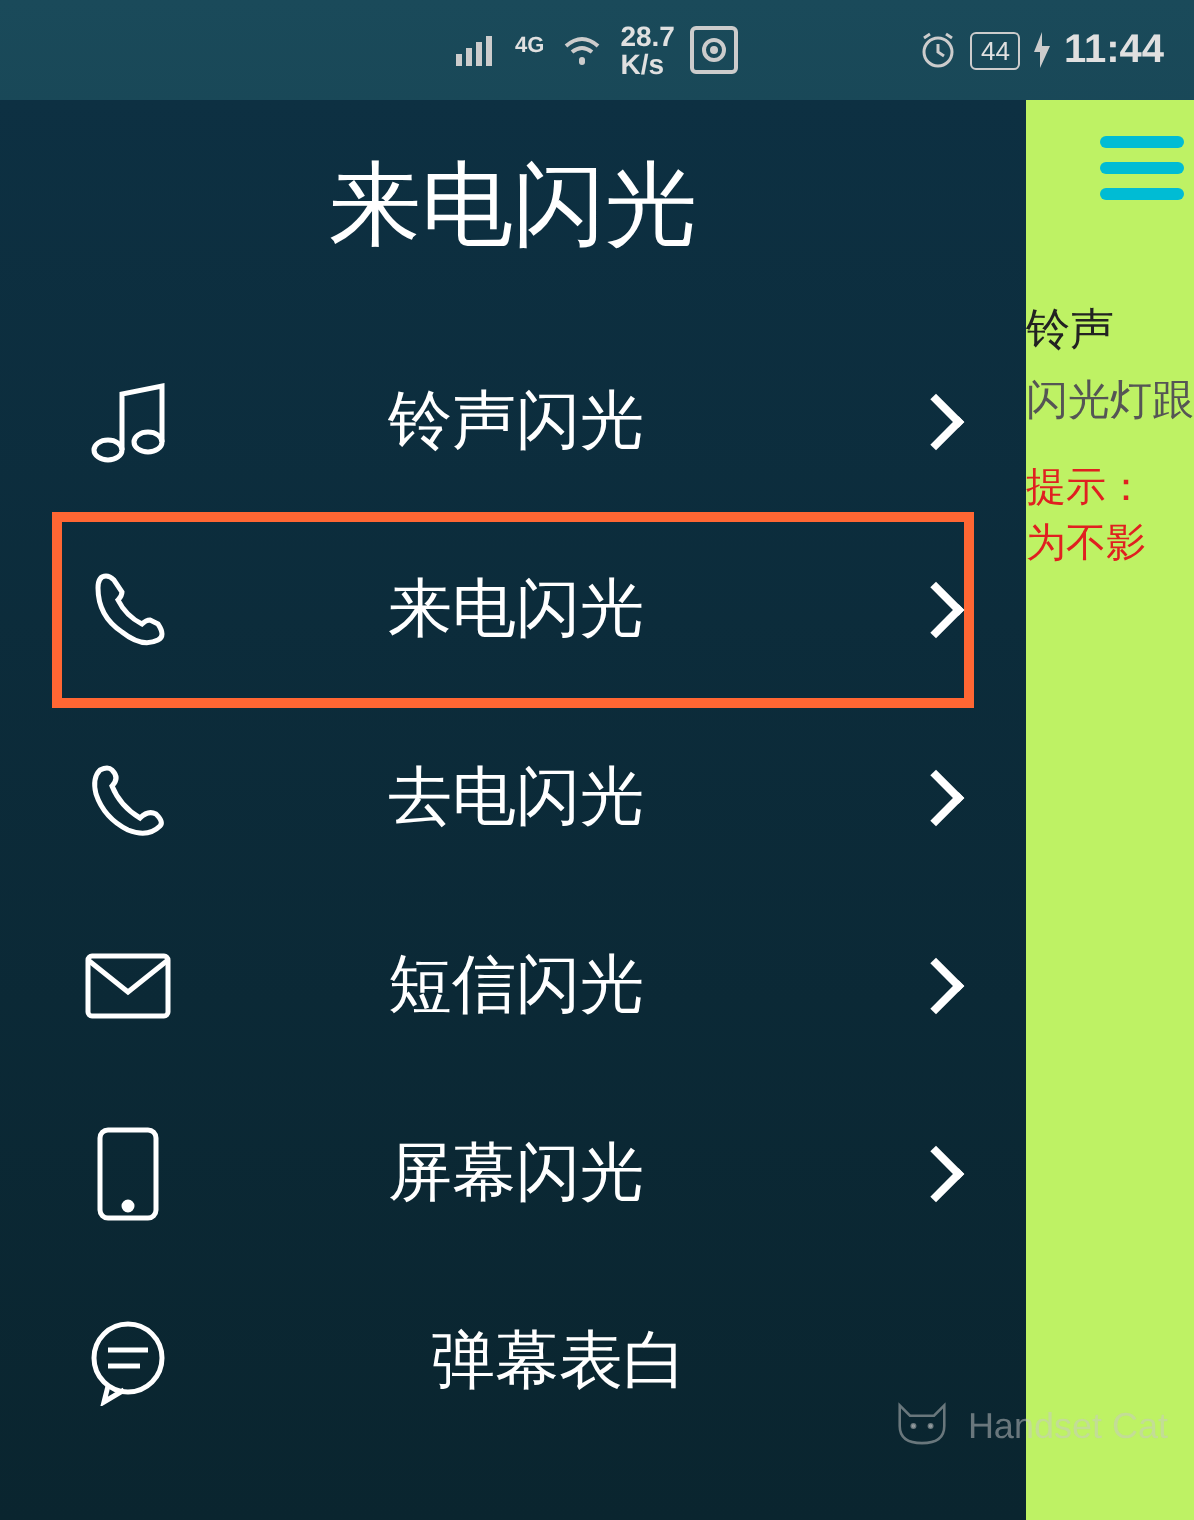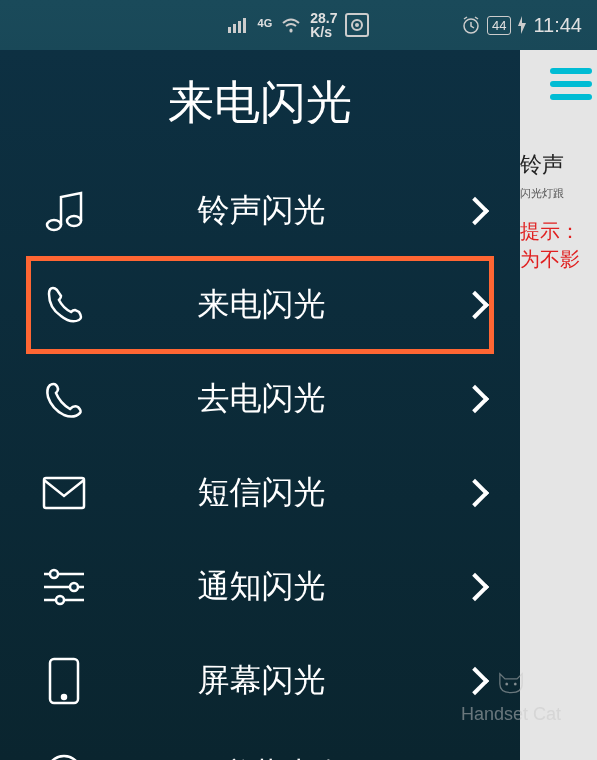--- a/index.html
+++ b/index.html
@@ -74,34 +74,34 @@
     .battery-box {
       border: 1.5px solid #ccc;
       border-radius: 3px;
       padding: 1px 4px;
       font-size: 13px;
       display: flex;
       align-items: center;
     }
     .time-text {
       font-size: 20px;
-      font-weight: 400;
+      font-weight: 700;
     }
     .content-wrapper {
       display: flex;
       height: calc(100% - 50px);
     }
     .main-panel {
       width: 520px;
       background: linear-gradient(180deg, #0d3042 0%, #0a252f 100%);
       color: #fff;
     }
     .side-panel {
       flex: 1;
-      background: #e5e5e5;
+      background: #bef264;
       padding: 18px 0;
       position: relative;
     }
     .hamburger {
       width: 42px;
       height: 32px;
       display: flex;
       flex-direction: column;
       justify-content: space-between;
       margin-left: auto;
@@ -114,21 +114,21 @@
     }
     .side-text-block {
       margin-top: 50px;
     }
     .side-title {
       font-size: 22px;
       color: #222;
       white-space: nowrap;
     }
     .side-subtitle {
-      font-size: 11px;
+      font-size: 21px;
       color: #555;
       margin-top: 6px;
       white-space: nowrap;
     }
     .side-warning {
       font-size: 20px;
       color: #e02020;
       margin-top: 16px;
       white-space: nowrap;
       line-height: 1.4;
@@ -176,27 +176,26 @@
       width: 20px;
       height: 20px;
       border-right: 4px solid #fff;
       border-top: 4px solid #fff;
       transform: rotate(45deg);
       flex-shrink: 0;
     }
     .watermark {
       position: absolute;
       bottom: 35px;
-      right: 36px;
+      right: 13px;
       color: rgba(200, 200, 200, 0.5);
       font-size: 18px;
       display: flex;
       align-items: center;
       gap: 8px;
-      flex-direction: column;
     }
     .cat-icon {
       width: 30px;
       height: 24px;
     }
     svg {
       display: block;
     }
   </style>
 </head>
@@ -289,34 +288,20 @@
         <span class="menu-icon">
           <svg width="44" height="34" viewBox="0 0 44 34" fill="none" stroke="#fff" stroke-width="2.5">
             <rect x="2" y="2" width="40" height="30" rx="2"></rect>
             <path d="M2 4 L22 20 L42 4"></path>
           </svg>
         </span>
         <span class="menu-label">短信闪光</span>
         <span class="chevron"></span>
       </li>
 
-      <li class="menu-item">
-        <span class="menu-icon">
-          <svg width="44" height="38" viewBox="0 0 44 38" fill="none" stroke="#fff" stroke-width="2.5">
-            <line x1="2" y1="6" x2="42" y2="6"></line>
-            <circle cx="12" cy="6" r="4" fill="#0d3042"></circle>
-            <line x1="2" y1="19" x2="42" y2="19"></line>
-            <circle cx="32" cy="19" r="4" fill="#0d3042"></circle>
-            <line x1="2" y1="32" x2="42" y2="32"></line>
-            <circle cx="18" cy="32" r="4" fill="#0d3042"></circle>
-          </svg>
-        </span>
-        <span class="menu-label">通知闪光</span>
-        <span class="chevron"></span>
-      </li>
 
       <li class="menu-item">
         <span class="menu-icon">
           <svg width="32" height="48" viewBox="0 0 32 48" fill="none" stroke="#fff" stroke-width="2.5">
             <rect x="2" y="2" width="28" height="44" rx="4"></rect>
             <circle cx="16" cy="40" r="2" fill="#fff"></circle>
           </svg>
         </span>
         <span class="menu-label">屏幕闪光</span>
         <span class="chevron"></span>

